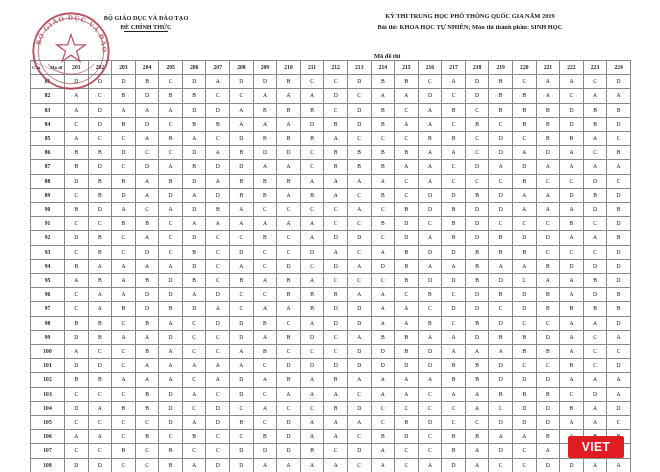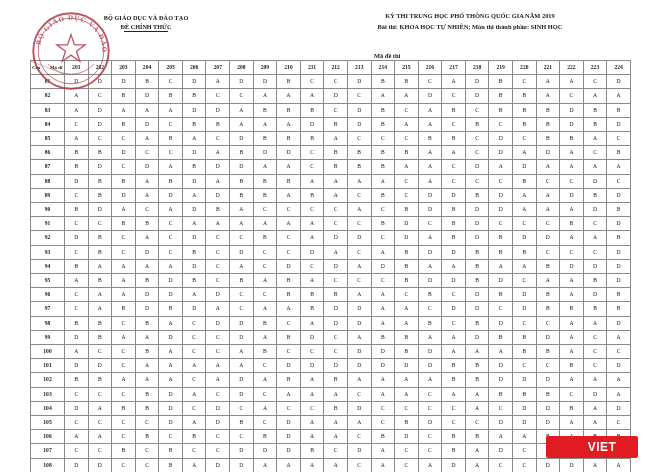--- a/index.html
+++ b/index.html
@@ -154,30 +154,29 @@
     width: 100%; height: 100%;
   }
   table.answers td.rowhead {
     font-weight: bold;
     font-size: 5.6px;
   }
 
   
   .footer-logo {
     position: absolute;
-    right: 22px;
+    right: 36px;
     bottom: 14px;
-    width: 72px;
+    width: 56px;
     height: 22px;
     background: #e11b22;
     border-radius: 2px;
     display: flex;
     align-items: center;
     justify-content: center;
-    padding-left: 20px;
   }
   .footer-logo span {
     color: #ffffff;
     font-family: "Liberation Sans", sans-serif;
     font-weight: bold;
     font-size: 12px;
     letter-spacing: 0.5px;
   }
 </style>
 </head>

